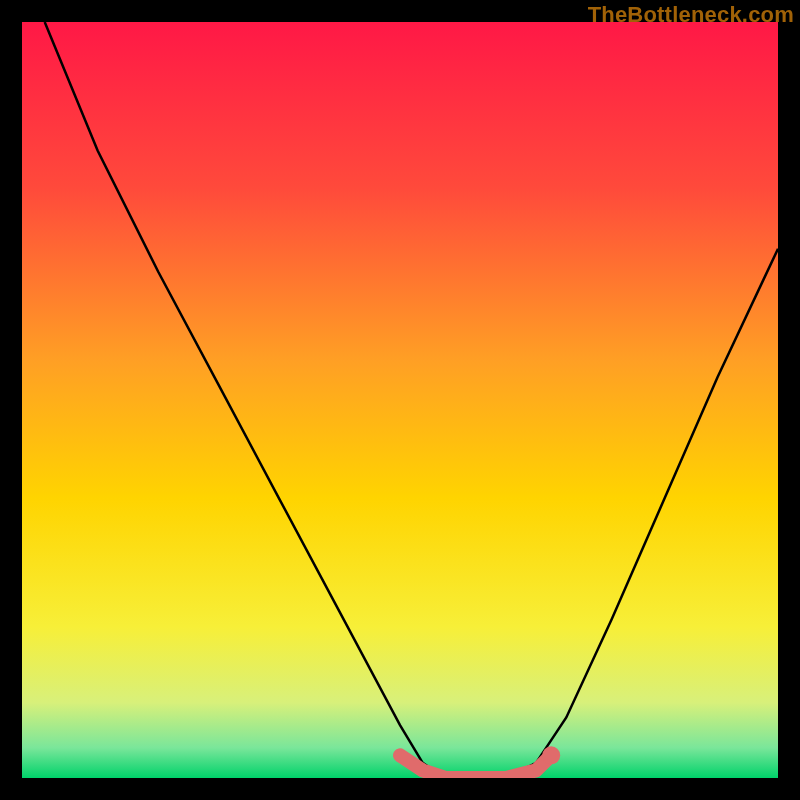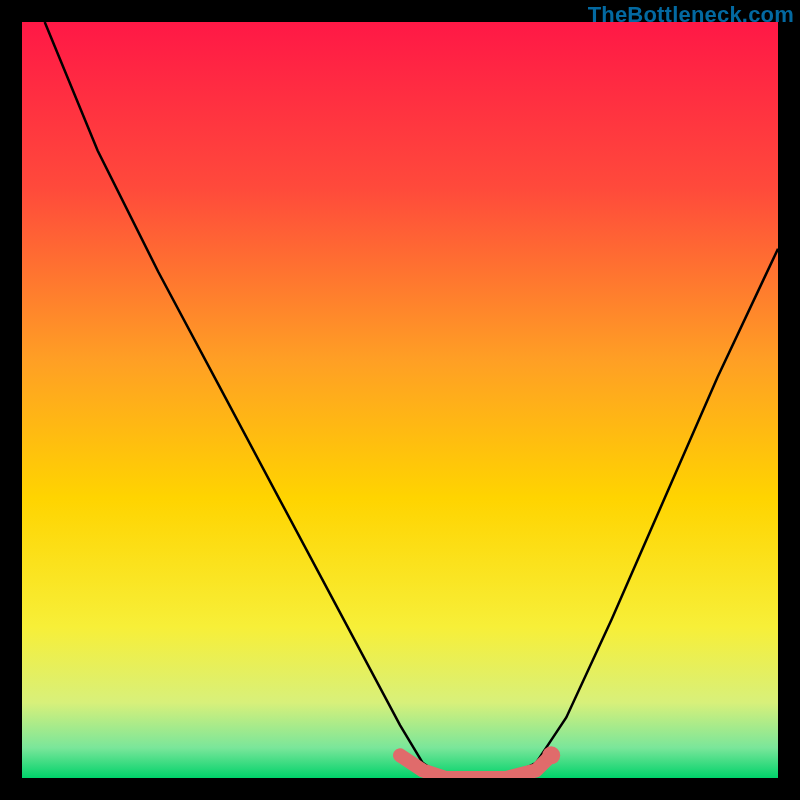--- a/index.html
+++ b/index.html
@@ -22,21 +22,21 @@
     position: absolute;
     left: 0;
     top: 0;
     width: 756px;
     height: 756px;
   }
   .watermark {
     position: absolute;
     top: 2px;
     right: 6px;
-    color: #0369a1;
+    color: #a16207;
     font-size: 22px;
     font-weight: 600;
     letter-spacing: 0.2px;
     user-select: none;
   }
   svg { display: block; }
 </style>
 </head>
 <body>
 

